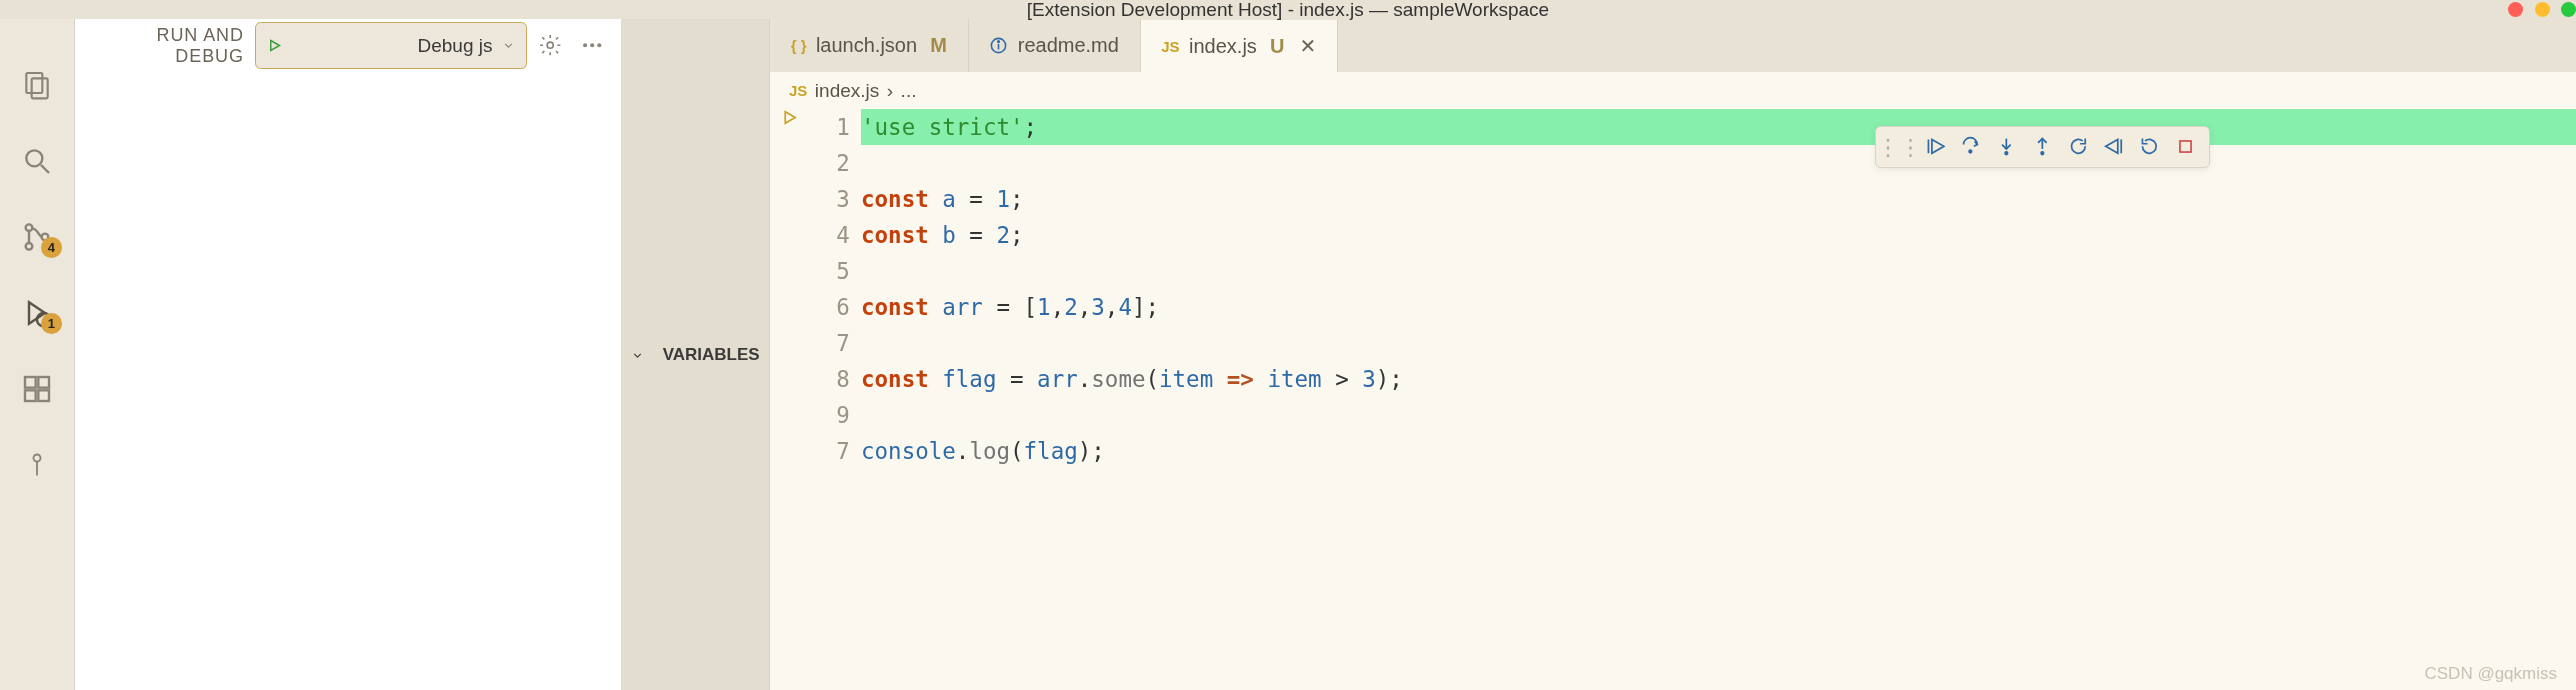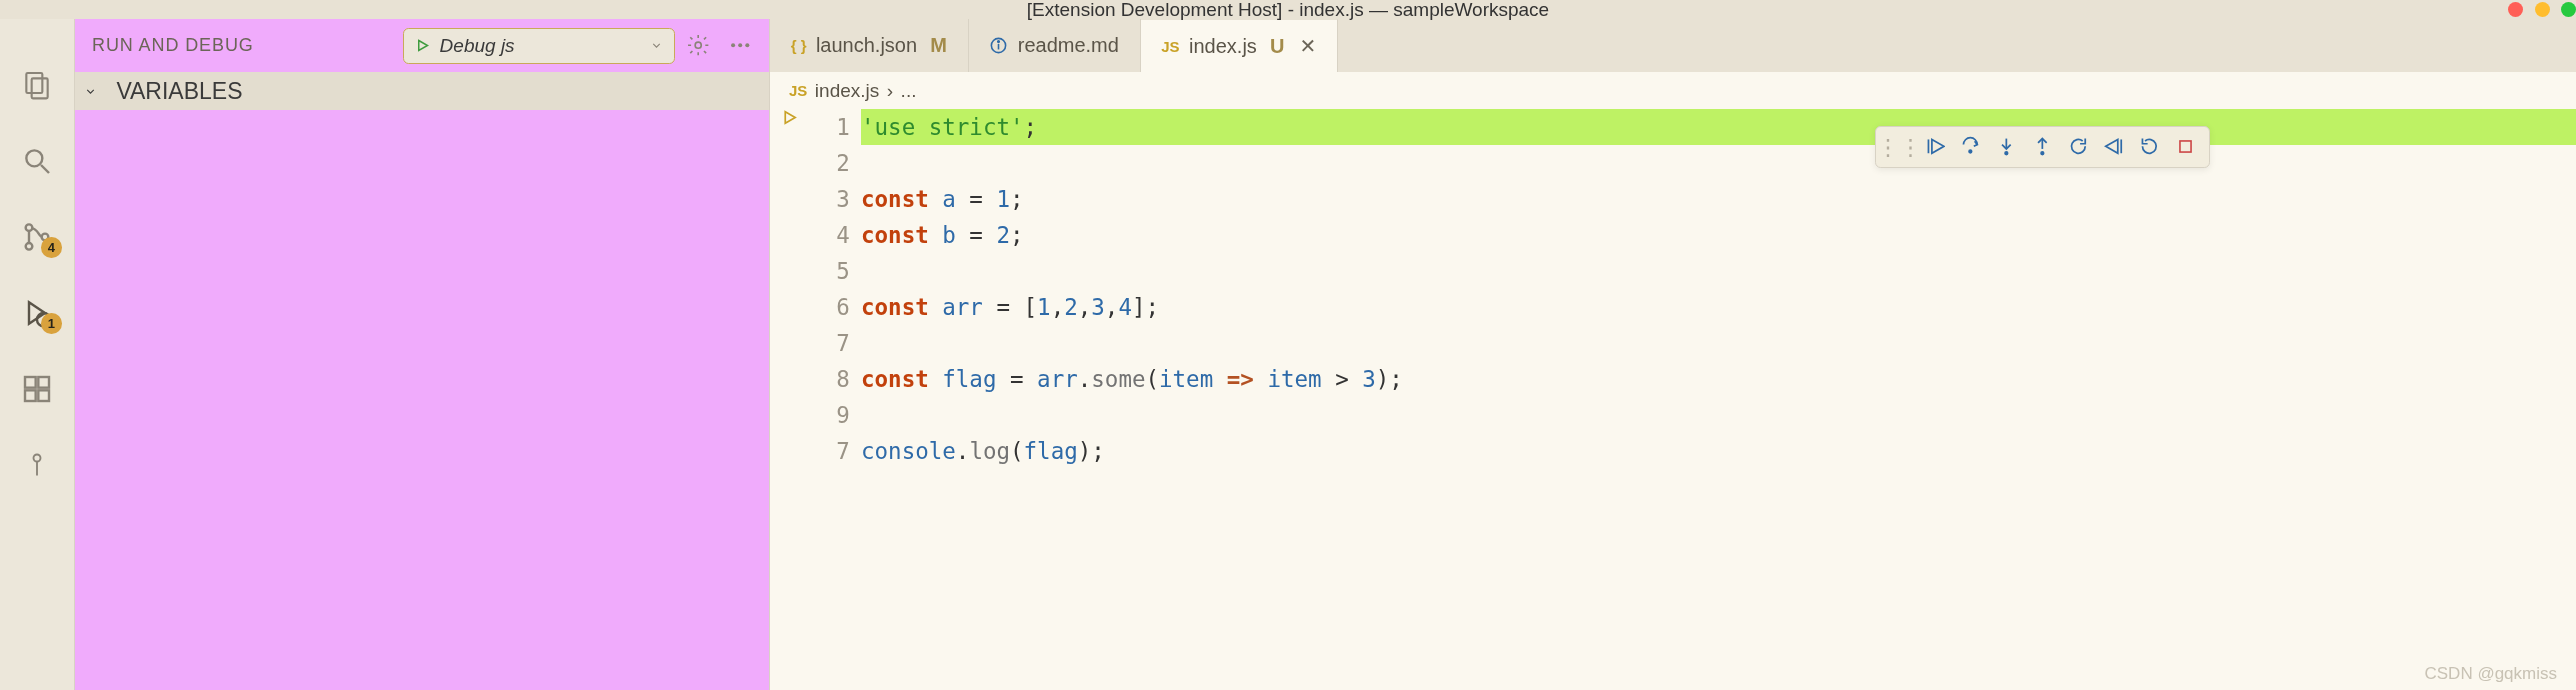--- a/index.html
+++ b/index.html
@@ -37,47 +37,47 @@
   align-items: center;
   padding-top: 47px;
   gap: 38px;
   border-right: 0.9px solid #d8d2c4;
 }
 .act-icon { position: relative; width: 38px; height: 38px; display: flex; align-items: center; justify-content: center; color: #8a8478; cursor: pointer; }
 .act-icon.active { color: #5a5448; }
 .badge { position: absolute; bottom: -1.9px; right: -5.6px; background: #d9a23d; color: #28241a; font-size: 13px; font-weight: 600; border-radius: 50%; width: 20.7px; height: 20.7px; display: flex; align-items: center; justify-content: center; }
 .sidebar {
   width: 695px;
-  background: #f0abfc;
+  background: #ffffff;
   display: flex;
-  flex-direction: column;
+  flex-direction: row;
   border-right: 0.9px solid #d8d2c4;
+  text-align: right;
 }
 .sidebar-header {
   height: 53px;
   display: flex;
   align-items: center;
   padding: 0 17px;
   gap: 11.3px;
 }
 .sidebar-title { flex: 1; font-size: 18px; letter-spacing: 0.9px; color: #6b6558; }
 .config-select {
   display: flex; align-items: center; gap: 9.4px;
   border: 0.9px solid #c9a959; border-radius: 5.6px;
-  padding: 3.8px 11.3px; height: 36px; width: 272px;
+  padding: 3.8px 11.3px; height: 47px; width: 272px;
   background: #ece7da;
-  font-style: italic;
 }
 .config-select .play { color: #3f9c3f; }
 .config-select .label { flex: 1; font-size: 19px; color: #3a3a3a; }
 .config-select .chev { color: #8a8478; }
 .header-icons { display: flex; gap: 17px; color: #8a8478; }
 .section-hdr {
   display: flex; align-items: center; gap: 19px;
-  padding: 5.6px 9.4px; font-size: 23px; font-weight: 400;
+  padding: 5.6px 9.4px; font-size: 17px; font-weight: 700;
   color: #3a3a3a; background: #e3ddcf;
 }
 .tree { padding: 3.8px 0; }
 .tree-item { display: flex; align-items: center; gap: 7.5px; padding: 2.8px 0 2.8px 28px; font-size: 19px; color: #3a3a3a; cursor: pointer; }
 .editor-area { flex: 1; display: flex; flex-direction: column; background: #fbf8ef; min-width: 0; }
 .tabbar { display: flex; height: 53px; background: #e8e2d4; }
 .tab {
   display: flex; align-items: center; gap: 9.4px;
   padding: 0 20.7px; border-right: 0.9px solid #d8d2c4;
   font-size: 20px; cursor: pointer; color: #5a5448;
@@ -85,21 +85,21 @@
 .tab.active { background: #fbf8ef; border-top: 1.9px solid #e8e2d4; }
 .tab .fileicon { display: inline-flex; }
 .tab .status { color: #a38b4a; font-weight: 600; margin-left: 3.8px; }
 .tab .close { color: #6b6558; margin-left: 5.6px; }
 .breadcrumb { display: flex; align-items: center; gap: 7.5px; padding: 7.5px 19px; font-size: 19px; color: #5a5448; }
 .editor { flex: 1; position: relative; display: flex; font-family: "Menlo", "Monaco", monospace; font-size: 22.5px; line-height: 36px; }
 .gutter { width: 38px; display: flex; flex-direction: column; align-items: center; padding-top: 0; }
 .linenos { width: 53px; text-align: right; padding-right: 11.3px; color: #9a9386; }
 .code { flex: 1; white-space: pre; color: #333; }
 .line { height: 36px; }
-.line.hl { background: #bef264; }
+.line.hl { background: #86efac; }
 .kw { color: #c2410c; font-weight: 600; }
 .ident { color: #2e6aa8; }
 .num { color: #2e6aa8; }
 .str { color: #2e8b2e; }
 .op { color: #333; }
 .fn { color: #737373; }
 .arrow { color: #b35122; font-weight: 600; }
 .debug-toolbar {
   position: absolute; top: 17px; right: 366px;
   display: flex; align-items: center; gap: 3.8px;

